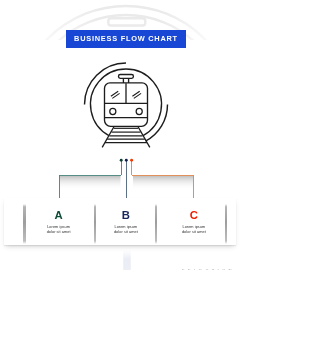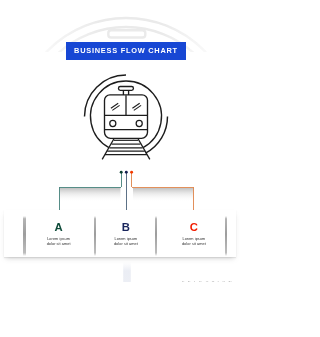--- a/index.html
+++ b/index.html
@@ -1,19 +1,19 @@
 <!DOCTYPE html>
 <html><head>
 <meta charset="utf-8">
 <style>
   html,body{margin:0;padding:0;background:#fff;}
   body{width:252px;height:337px;overflow:hidden;
        font-family:"Liberation Sans",sans-serif;
        -webkit-font-smoothing:antialiased;}
-  .stage{position:relative;width:252px;height:270px;overflow:hidden;background:#fff;margin-top:12px;}
+  .stage{position:relative;width:252px;height:270px;overflow:hidden;background:#fff;}
 
   
   .wm{position:absolute;pointer-events:none;}
 
   
   .titlebar{position:absolute;left:66px;top:30px;width:120px;height:18px;
             background:#1747d4;display:flex;align-items:center;justify-content:center;}
   .titlebar span{color:#fff;font-size:7.4px;font-weight:700;letter-spacing:0.75px;
                  line-height:1;white-space:nowrap;}
 

